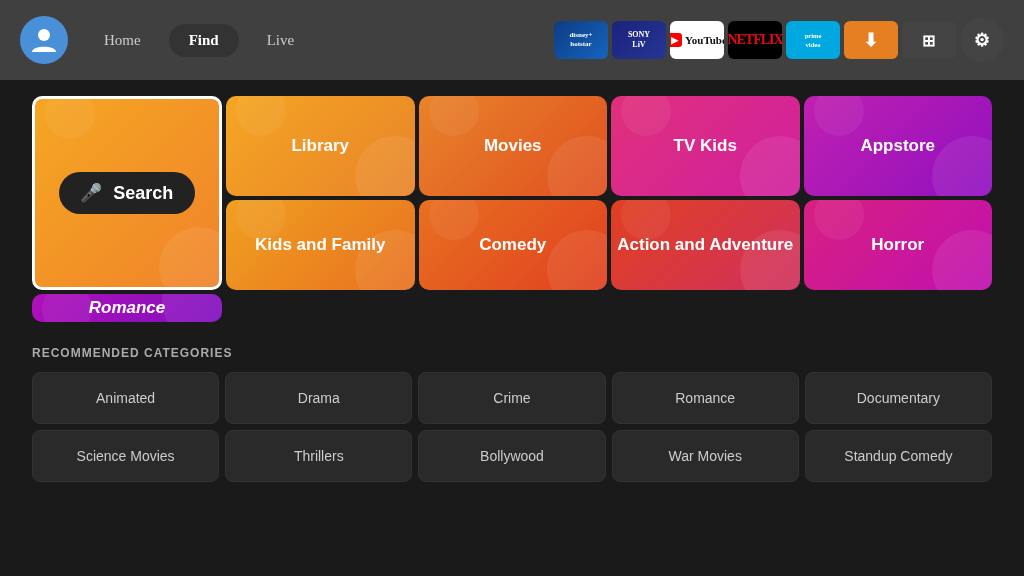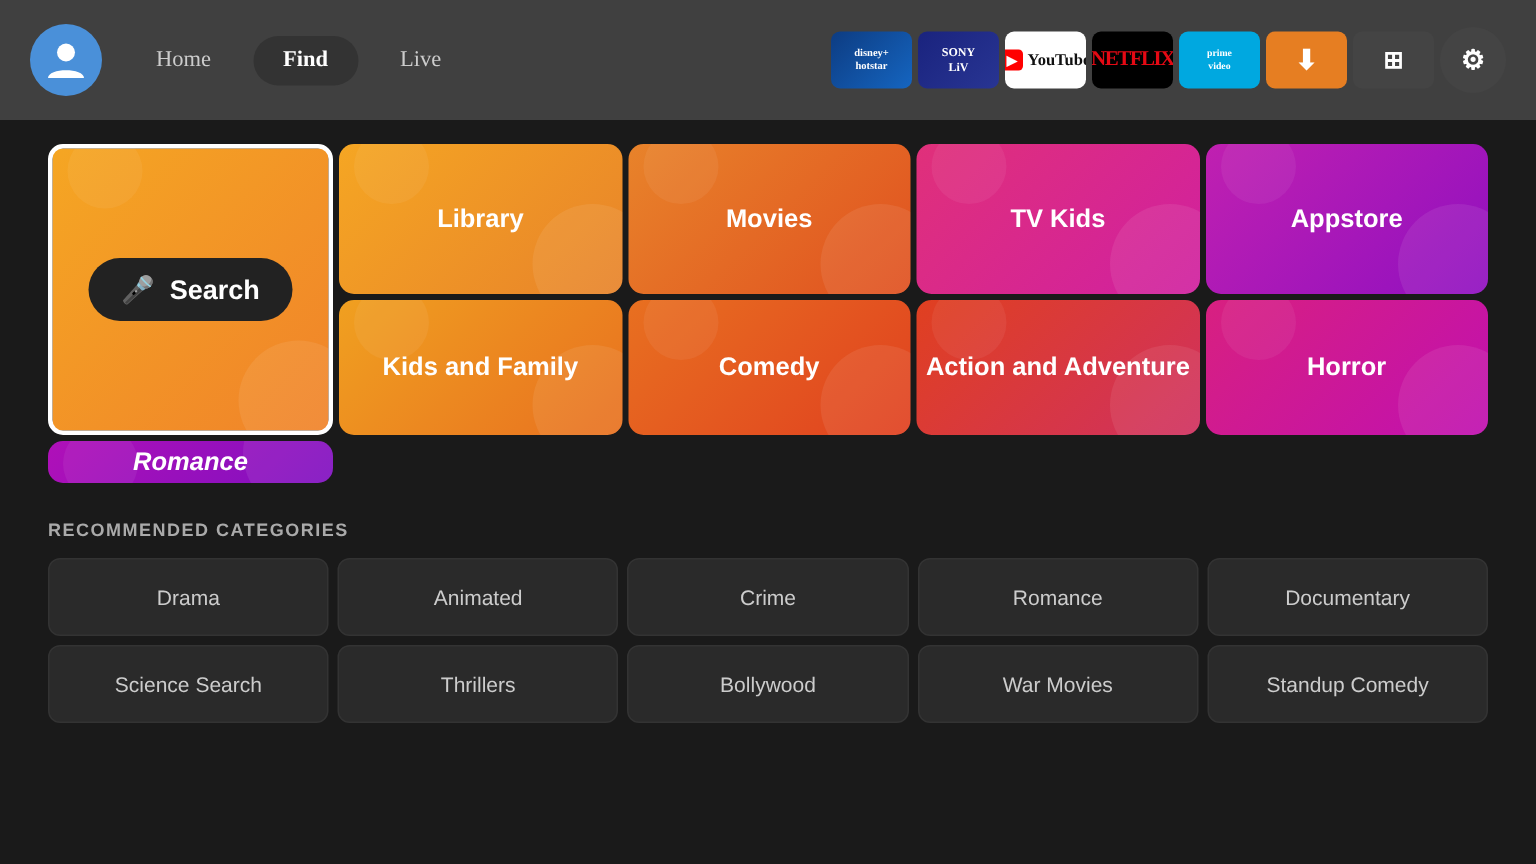--- a/index.html
+++ b/index.html
@@ -326,24 +326,24 @@
     <div class="cat-cell cat-horror">
       <span class="cat-label">Horror</span>
     </div>
     <div class="cat-cell cat-romance">
       <span class="cat-label">Romance</span>
     </div>
   </div>
 
   <div class="rec-label">RECOMMENDED CATEGORIES</div>
   <div class="rec-grid">
+    <div class="rec-cell">Animated</div>
     <div class="rec-cell">Drama</div>
-    <div class="rec-cell">Animated</div>
     <div class="rec-cell">Crime</div>
     <div class="rec-cell">Romance</div>
     <div class="rec-cell">Documentary</div>
-    <div class="rec-cell">Science Search</div>
+    <div class="rec-cell">Science Movies</div>
     <div class="rec-cell">Thrillers</div>
     <div class="rec-cell">Bollywood</div>
     <div class="rec-cell">War Movies</div>
     <div class="rec-cell">Standup Comedy</div>
   </div>
 </div>
 
 </body></html>

